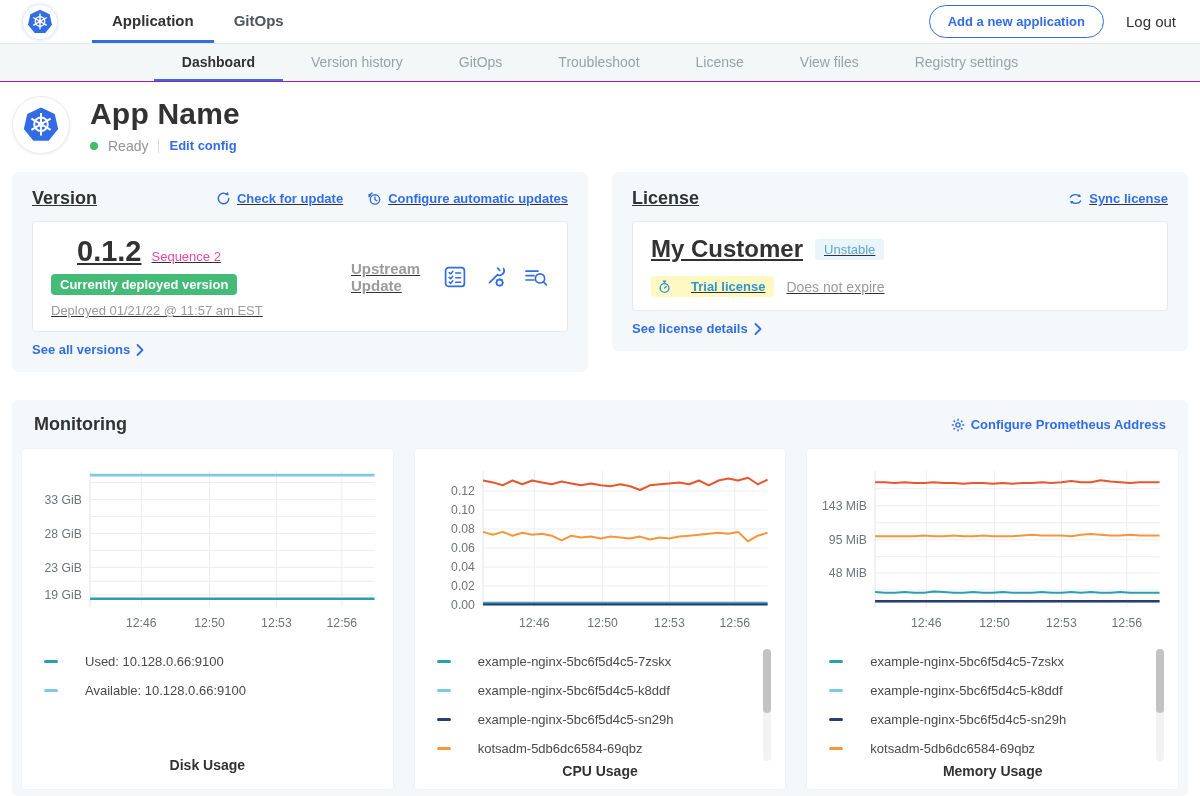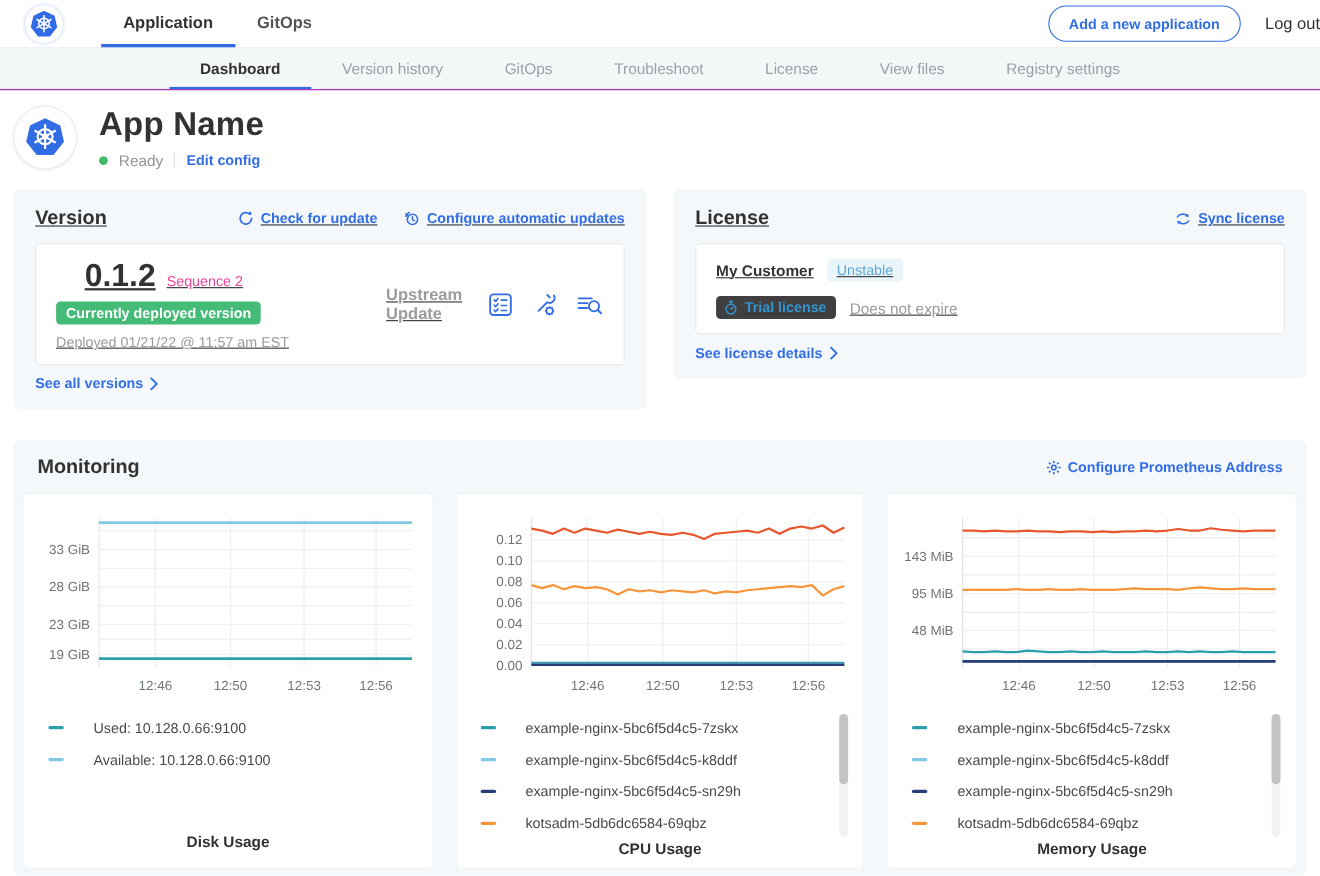--- a/index.html
+++ b/index.html
@@ -8,21 +8,21 @@
 
   
   .topnav { height:44px; display:flex; align-items:stretch; border-bottom:1px solid #e8eaed; padding:0 0 0 22px; background:#fff; }
   .logo-badge { width:36px; height:36px; border-radius:50%; background:#fff; border:1px solid #e2e9f6;
     display:flex; align-items:center; justify-content:center; align-self:center; margin-right:34px;
     box-shadow:0 0 0 2px #f3f7fd; }
   .topnav-tabs { display:flex; align-items:stretch; }
   .topnav-tab { display:flex; align-items:center; padding:0 20px; font-size:15px; color:#4f555b; cursor:pointer;
     border-bottom:3px solid transparent; font-weight:bold; }
   .topnav-tab.active { color:#323232; border-bottom-color:#326de6; }
-  .topnav-right { margin-left:auto; display:flex; align-items:center; gap:22px; }
+  .topnav-right { margin-left:auto; display:flex; align-items:center; gap:22px; padding-right:24px; }
   .pill-btn { border:1px solid #326de6; color:#326de6; font-weight:bold; font-size:13px;
     border-radius:17px; padding:8px 18px; background:#fff; cursor:pointer; }
   .logout { font-size:15px; color:#323232; cursor:pointer; }
 
   
   .subnav { height:38px; background:#f4f7f8; border-bottom:1px solid #a21caf;
     display:flex; align-items:stretch; justify-content:center; gap:0; }
   .subnav-tab { display:flex; align-items:center; padding:0 28px; font-size:14px; color:#9aa1a9; cursor:pointer;
     border-bottom:2px solid transparent; }
   .subnav-tab.active { color:#323232; font-weight:bold; border-bottom-color:#326de6; }
@@ -53,25 +53,25 @@
   .ver-num { font-size:29px; font-weight:bold; }
   .ver-seq { font-size:13px; color:#ec4899; }
   .deployed-badge { display:inline-block; margin-top:6px; background:#44bb77; color:#fff; font-size:13px; font-weight:bold;
     padding:3px 9px; border-radius:4px; }
   .deployed-at { margin-top:8px; font-size:13px; color:#9b9b9b; }
   .ver-source { flex:1; font-size:15px; font-weight:bold; color:#9b9b9b; }
   .ver-icons { display:flex; gap:16px; align-items:center; }
   .card-foot { margin-top:8px; }
 
   .lic-row1 { display:flex; align-items:center; gap:12px; }
-  .lic-name { font-size:14px; font-weight:bold; }
+  .lic-name { font-size:24px; font-weight:bold; }
   .chan-badge { background:#eaf4fb; color:#5ea7d4; font-size:13px; padding:3px 9px; border-radius:4px; }
   .lic-row2 { display:flex; align-items:center; gap:12px; margin-top:13px; }
-  .type-badge { background:#404040; color:#3295d2; font-size:13px; font-weight:bold; padding:3px 9px 3px 7px;
-    border-radius:4px; display:inline-flex; align-items:center; gap:6px; }
+  .type-badge { background:#fef9c3; color:#3295d2; font-size:13px; font-weight:bold; padding:3px 9px 3px 7px;
+    border-radius:4px; display:inline-flex; align-items:center; gap:20px; }
   .expiry { font-size:14px; color:#9b9b9b; }
 
   
   .monitoring { margin:28px 12px 0; background:#f4f8fa; border-radius:6px; padding:14px 10px 18px; height:396px; }
   .mon-head { display:flex; align-items:center; padding:0 12px; }
   .mon-title { font-size:18px; font-weight:bold; }
   .mon-head .link { margin-left:auto; }
   .charts-row { display:flex; gap:22px; margin-top:14px; }
   .chart-card { background:#fff; border-radius:4px; flex:1; height:340px; padding:12px 12px 10px; position:relative;
     box-shadow:0 0 0 1px rgba(0,0,0,.02); display:flex; flex-direction:column; }

